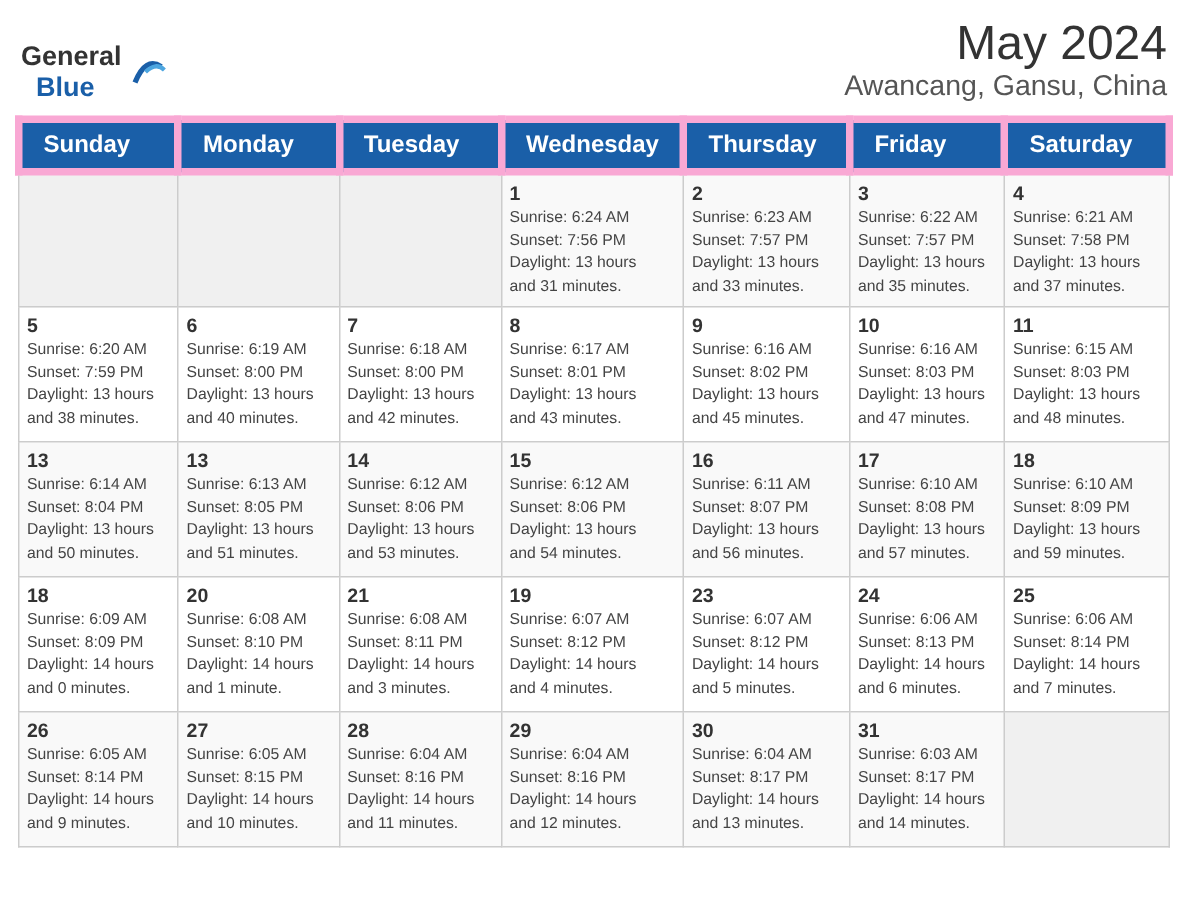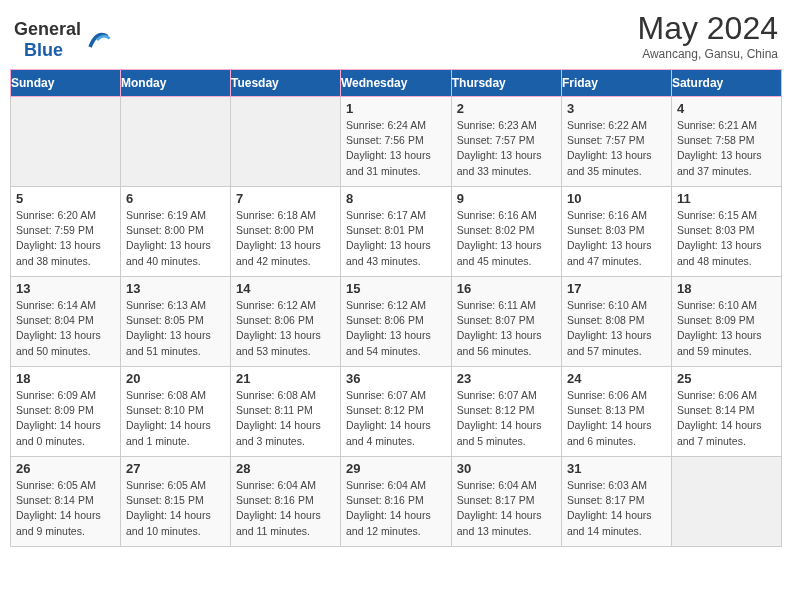--- a/index.html
+++ b/index.html
@@ -39,37 +39,37 @@
     }
     .title-block {
       text-align: right;
     }
     .title-block h1 {
       font-size: 32px;
       font-weight: normal;
       color: #333;
     }
     .title-block h2 {
-      font-size: 12px;
+      font-size: 19px;
       font-weight: normal;
       color: #555;
     }
     .calendar {
       width: 100%;
       border-collapse: collapse;
       font-size: 11px;
     }
     .calendar thead tr th {
       background-color: #1a5fa8;
       color: #fff;
-      padding: 6px 0;
+      padding: 6px 14px;
       text-align: left;
-      font-size: 12px;
-      font-weight: bold;
-      border: 1px solid #f9a8d4;
+      font-size: 16px;
+      font-weight: bold;
+      border: 5px solid #f9a8d4;
     }
     .calendar tbody tr td {
       vertical-align: top;
       border: 1px solid #ccc;
       padding: 4px 5px;
       width: 113px;
       height: 90px;
       background: #fff;
     }
     .calendar tbody tr:nth-child(odd) td {
@@ -214,21 +214,21 @@
         </td>
         <td>
           <div class="day-number">20</div>
           <div class="day-info">Sunrise: 6:08 AM<br>Sunset: 8:10 PM<br>Daylight: 14 hours<br>and 1 minute.</div>
         </td>
         <td>
           <div class="day-number">21</div>
           <div class="day-info">Sunrise: 6:08 AM<br>Sunset: 8:11 PM<br>Daylight: 14 hours<br>and 3 minutes.</div>
         </td>
         <td>
-          <div class="day-number">36</div>
+          <div class="day-number">19</div>
           <div class="day-info">Sunrise: 6:07 AM<br>Sunset: 8:12 PM<br>Daylight: 14 hours<br>and 4 minutes.</div>
         </td>
         <td>
           <div class="day-number">23</div>
           <div class="day-info">Sunrise: 6:07 AM<br>Sunset: 8:12 PM<br>Daylight: 14 hours<br>and 5 minutes.</div>
         </td>
         <td>
           <div class="day-number">24</div>
           <div class="day-info">Sunrise: 6:06 AM<br>Sunset: 8:13 PM<br>Daylight: 14 hours<br>and 6 minutes.</div>
         </td>

